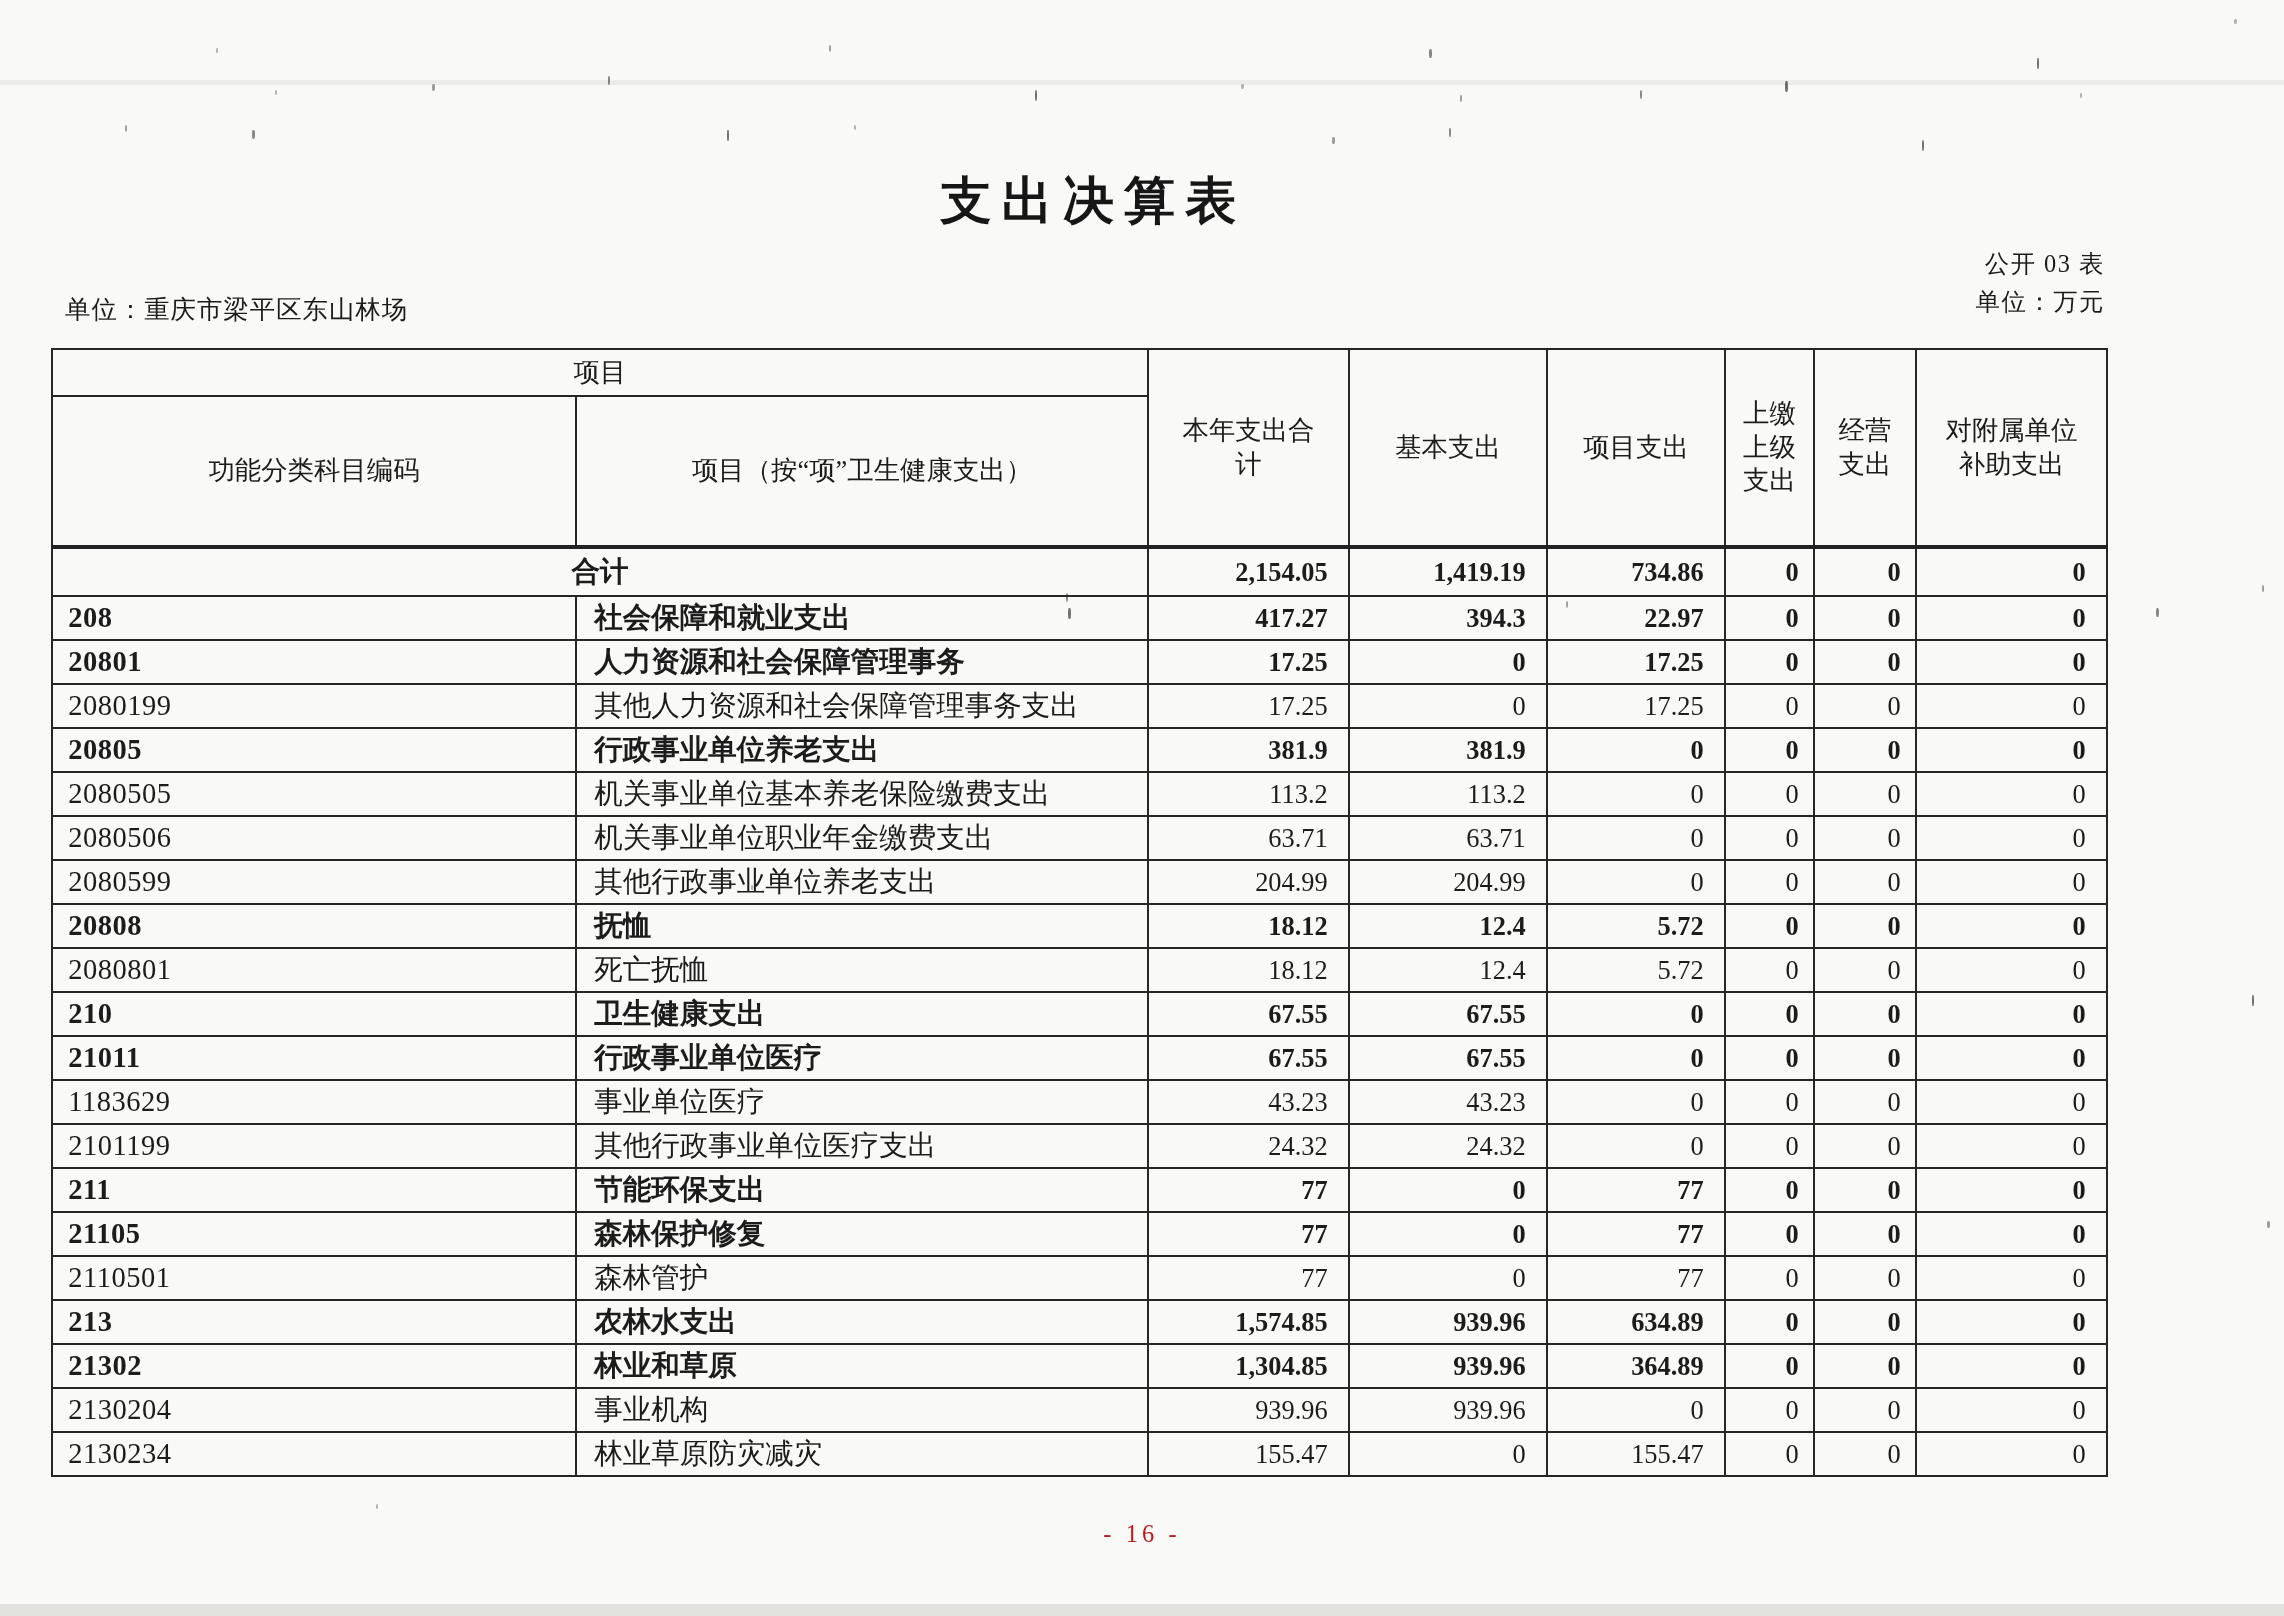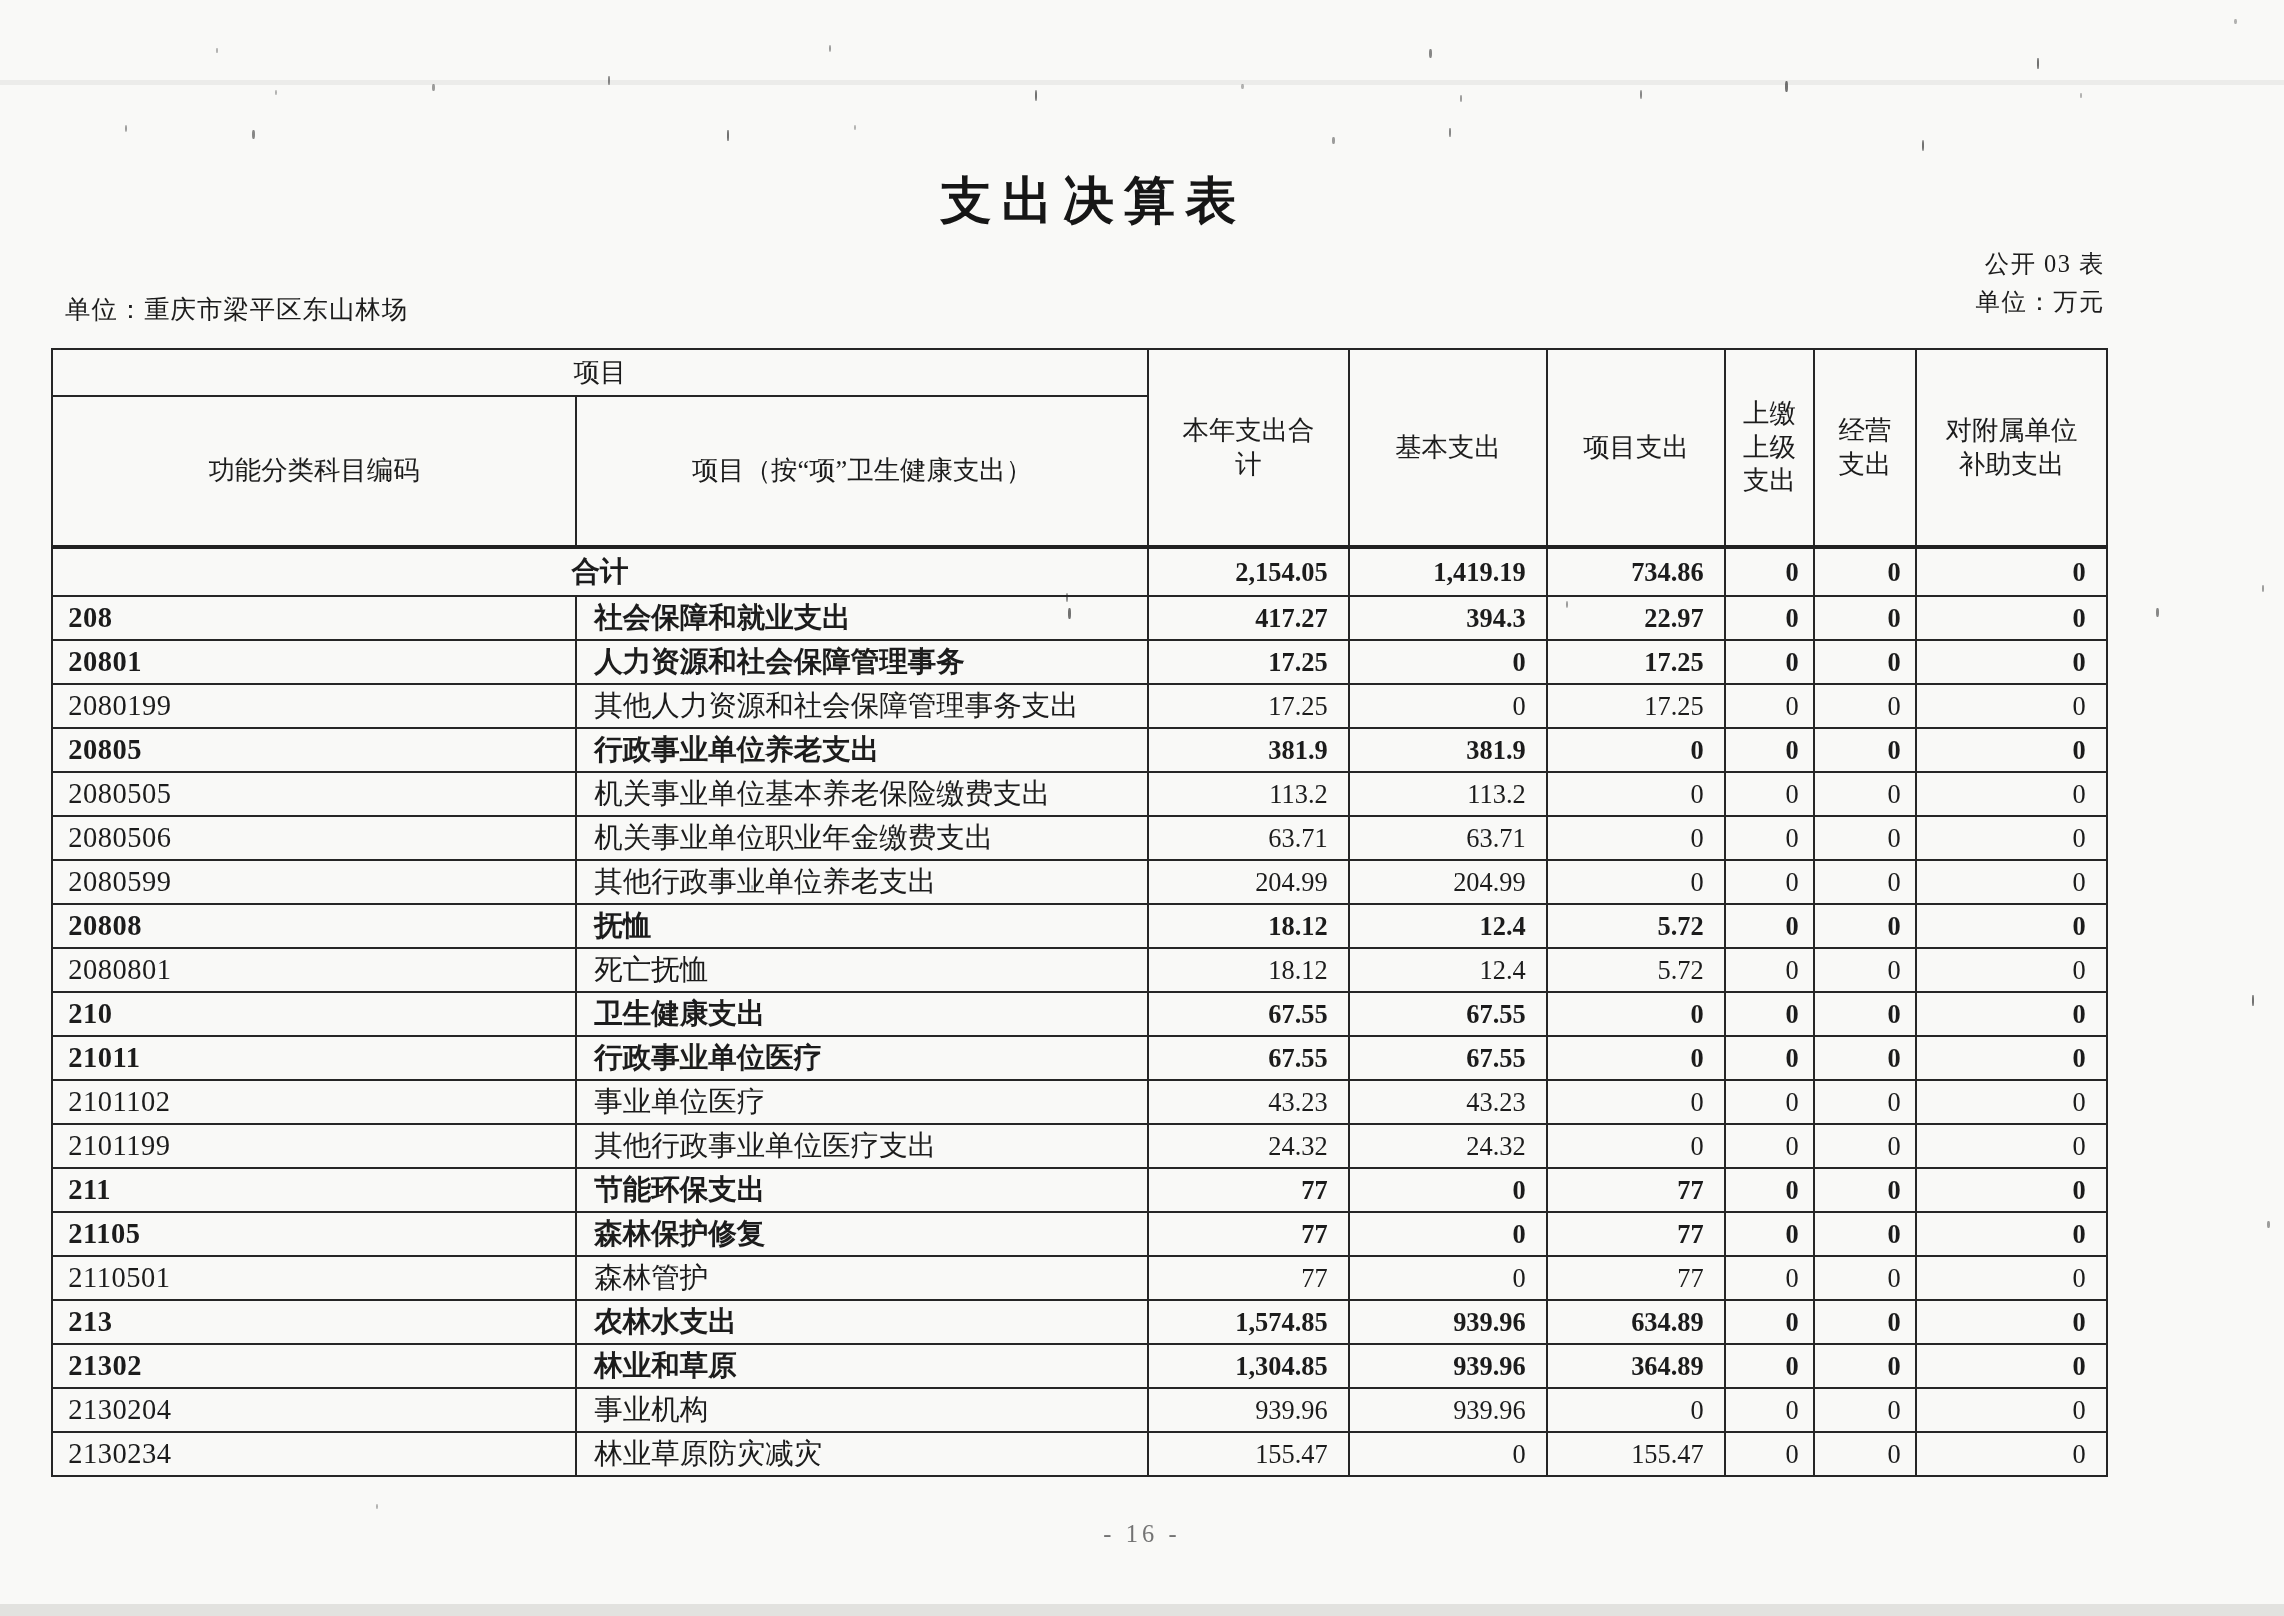--- a/index.html
+++ b/index.html
@@ -57,21 +57,21 @@
   tbody tr.data{height:44px;padding-left:10px;}
   td.label-merged{text-align:center;font-size:28.5px;}
   td.code{text-align:left;padding-left:15.3px;font-size:28.5px;letter-spacing:0.5px;}
   td.item{text-align:left;padding-left:17.3px;font-size:28.5px;}
   td.num{text-align:right;padding-right:20.3px;font-size:26.4px;font-variant-numeric:tabular-nums;}
   td.num.tight{padding-right:14.2px;}
   tr.bold td{font-weight:700;}
 
   .pagenum{
     position:absolute;left:0;top:1520px;width:100%;
-    text-align:center;font-size:24.4px;letter-spacing:4.1px;color:#737373;
+    text-align:center;font-size:24.4px;letter-spacing:4.1px;color:#b91c1c;
   }
 </style>
 </head>
 <body>
 
 <div class="sheet">
 
   <div class="band-top"></div>
 
   <h1 class="title">支出决算表</h1>
@@ -225,21 +225,21 @@
     <td class="code">21011</td>
     <td class="item">行政事业单位医疗</td>
     <td class="num">67.55</td>
     <td class="num">67.55</td>
     <td class="num">0</td>
     <td class="num tight">0</td>
     <td class="num tight">0</td>
     <td class="num">0</td>
   </tr>
         <tr class="data">
-    <td class="code">2101102</td>
+    <td class="code">1183629</td>
     <td class="item">事业单位医疗</td>
     <td class="num">43.23</td>
     <td class="num">43.23</td>
     <td class="num">0</td>
     <td class="num tight">0</td>
     <td class="num tight">0</td>
     <td class="num">0</td>
   </tr>
         <tr class="data">
     <td class="code">2101199</td>

